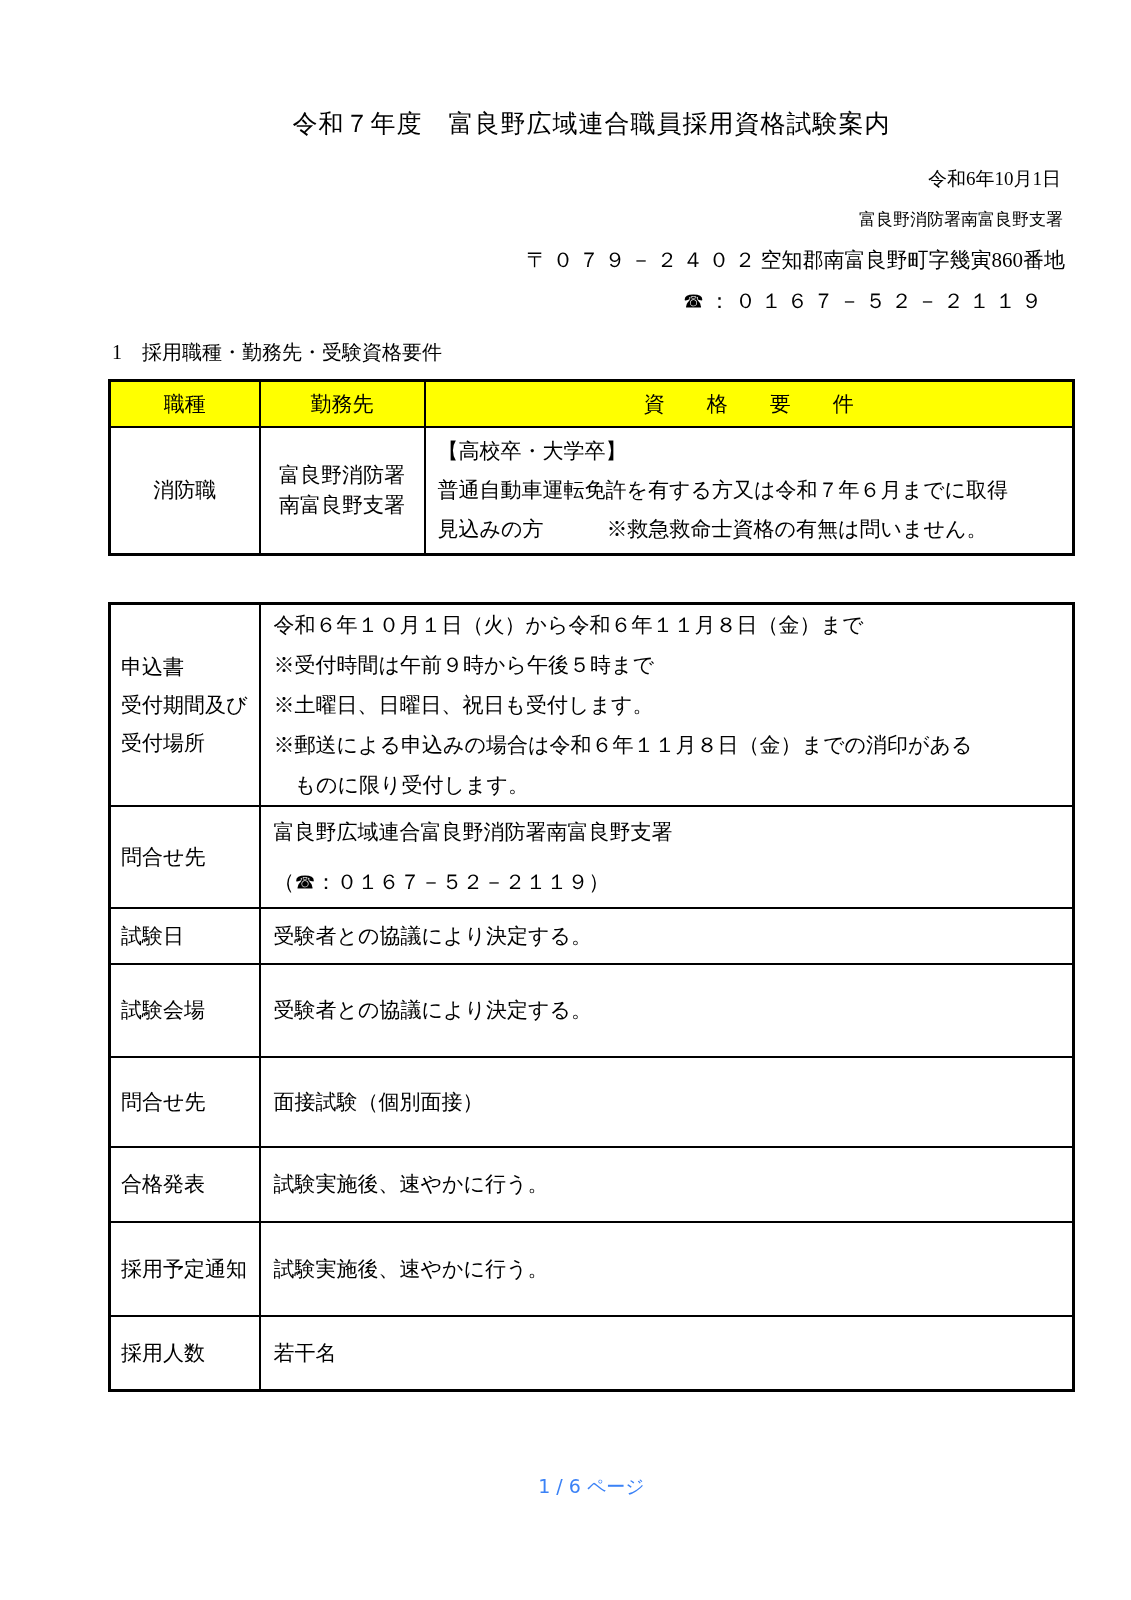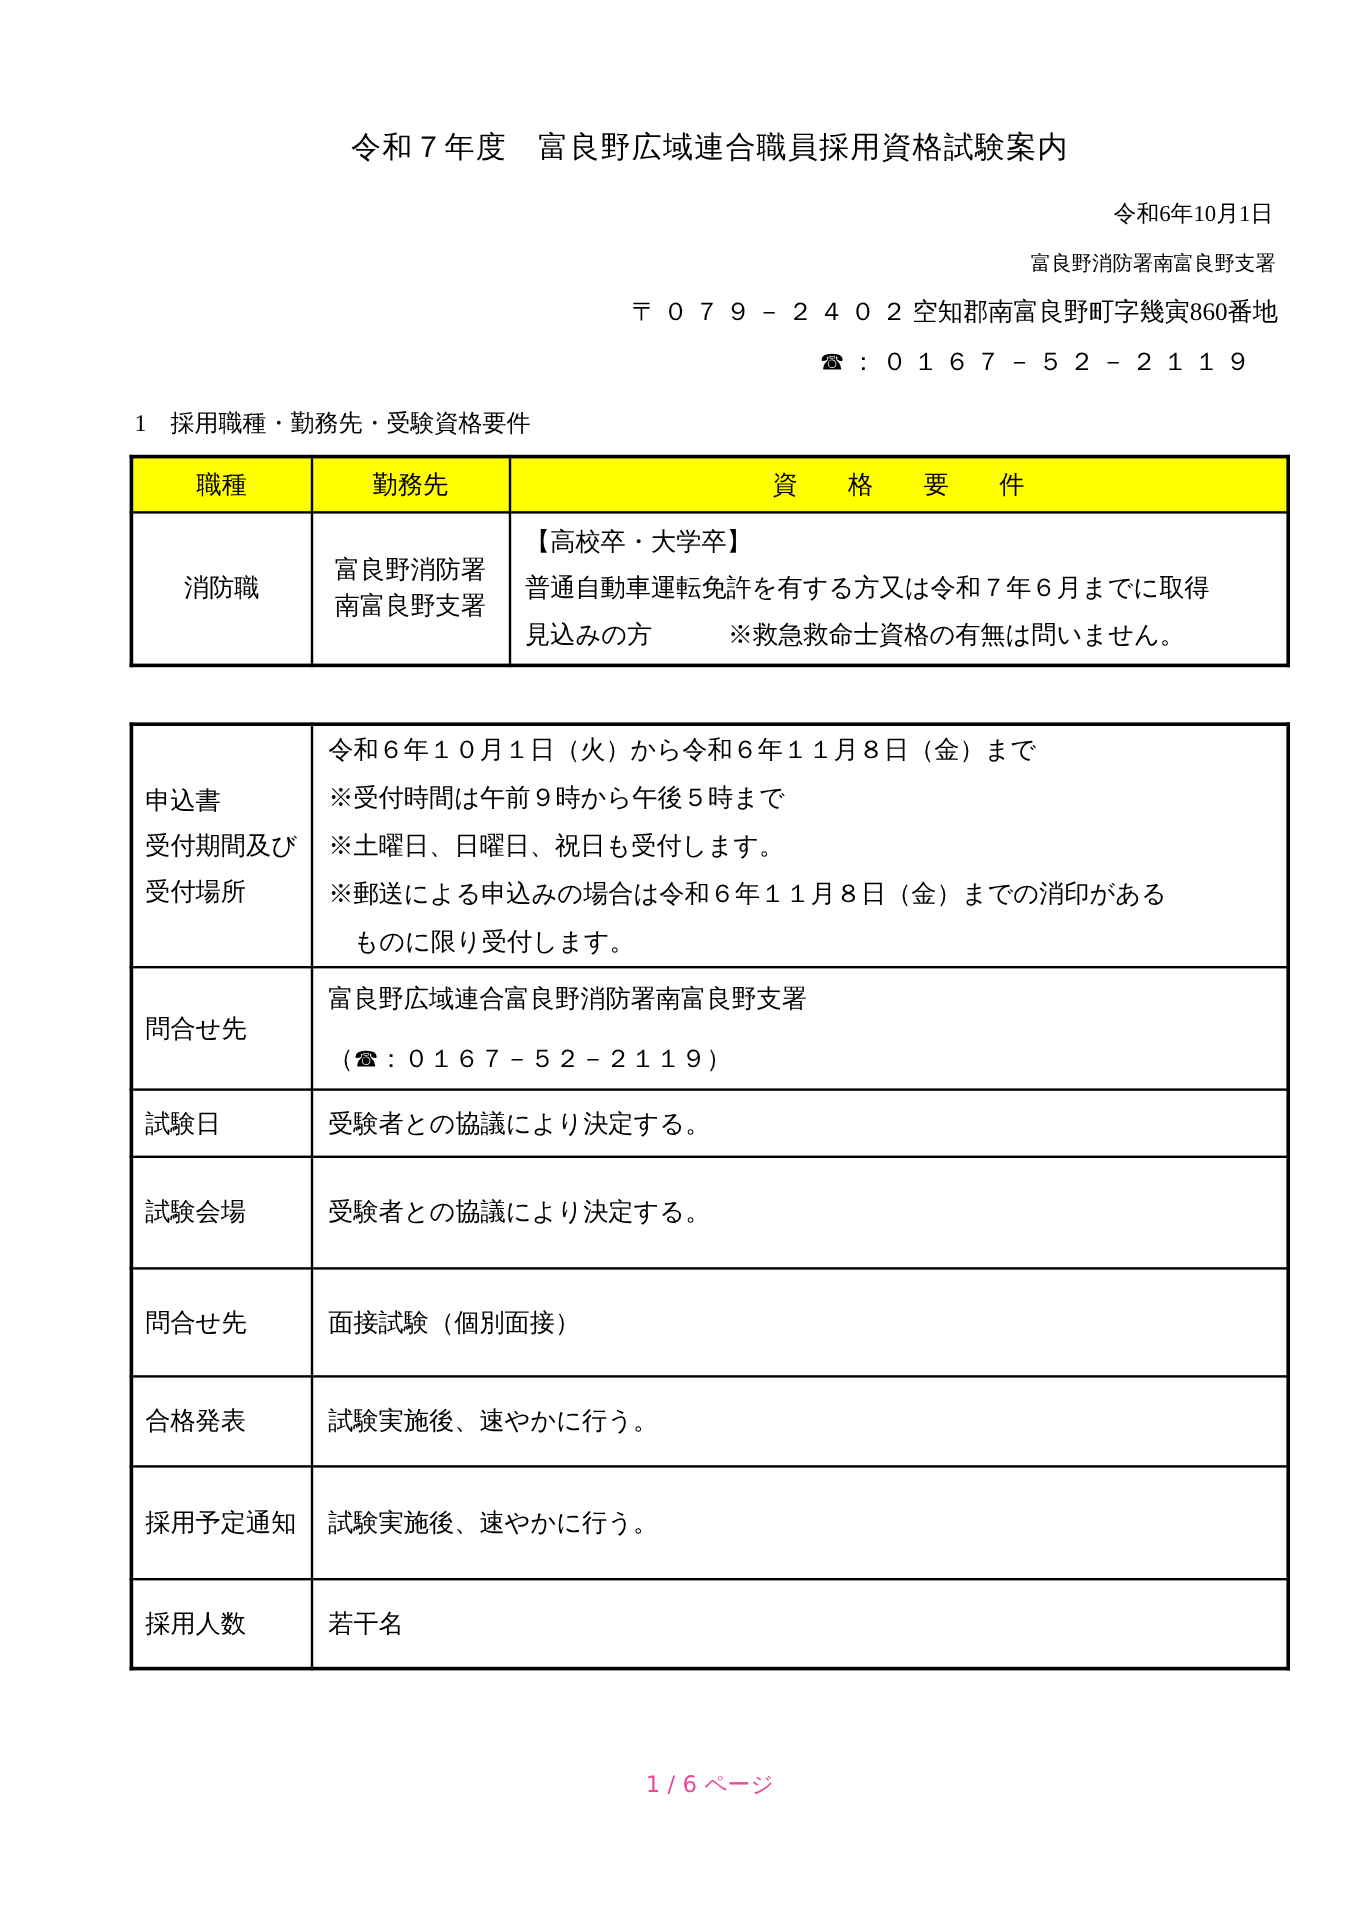--- a/index.html
+++ b/index.html
@@ -96,21 +96,21 @@
   .details-table tbody tr:nth-child(6) td { height: 75px; }
   .details-table tbody tr:nth-child(7) td { height: 94px; }
   .details-table tbody tr:nth-child(8) td { height: 75px; }
   .details-table tbody tr:nth-child(9) td { height: 76px; }
 
   .footer {
     margin-top: 82px;
     text-align: center;
     font-family: "DejaVu Sans", "Liberation Sans", sans-serif;
     font-size: 19px;
-    color: #ec4899;
+    color: #3b82f6;
   }
 </style>
 </head>
 <body>
 
 <div class="page">
 
   <h1 class="title">令和７年度　富良野広域連合職員採用資格試験案内</h1>
 
   <div class="head-right">

